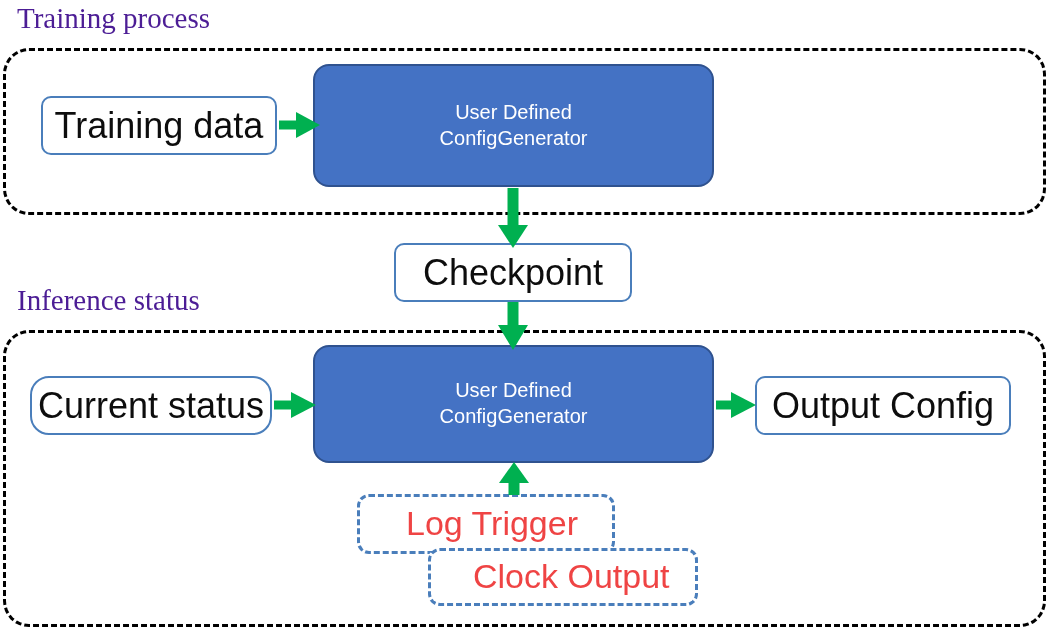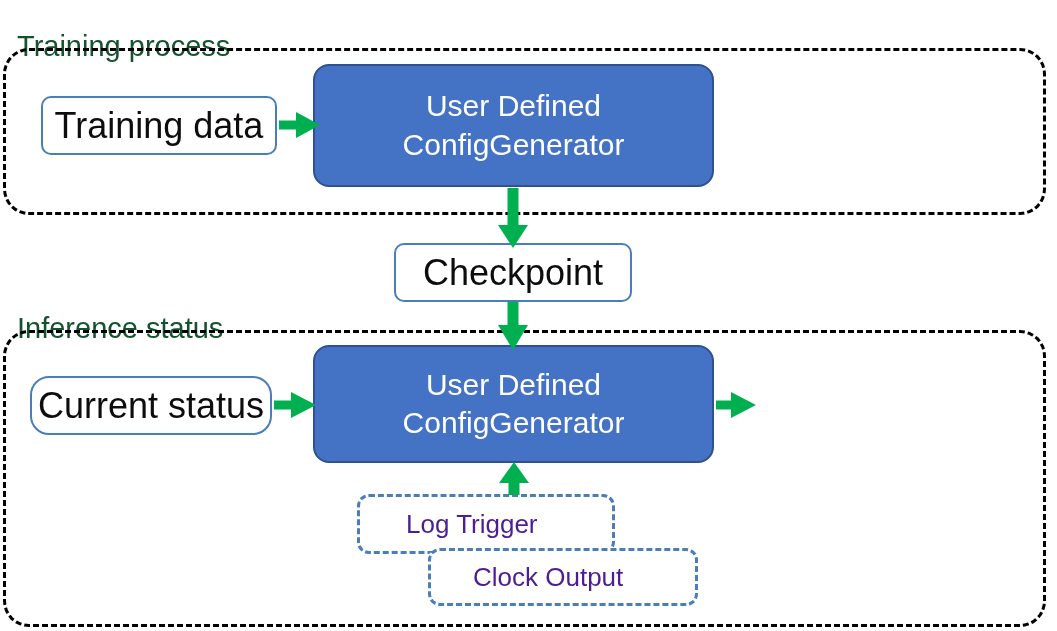--- a/index.html
+++ b/index.html
@@ -17,24 +17,23 @@
     height: 631px;
     background: #ffffff;
     overflow: hidden;
   }
 
   
   .section-caption {
     position: absolute;
     font-size: 29px;
     line-height: 1;
-    color: #14532d;
+    color: #4c1d95;
     white-space: nowrap;
-    font-family: Liberation Sans, sans-serif;
-    margin-top: 28px;
+    font-family: Liberation Serif, serif;
   }
   #caption-training  { left: 17px;  top: 4px; }
   #caption-inference { left: 17px;  top: 286px; }
 
   
   .process-container {
     position: absolute;
     border: 3px dashed #000000;
     border-radius: 26px;
     background: transparent;
@@ -63,32 +62,32 @@
     font-size: 36px;
     line-height: 1.1;
   }
 
   
   .node-blue {
     background: #4472c4;
     border: 2px solid #2f528f;
     border-radius: 16px;
     color: #ffffff;
-    font-size: 30px;
+    font-size: 20px;
     line-height: 1.28;
     flex-direction: column;
   }
 
   
   .node-trigger {
     background: #ffffff;
     border: 3px dashed #4a7ebb;
     border-radius: 12px;
-    color: #4c1d95;
-    font-size: 26px;
+    color: #ef4444;
+    font-size: 34px;
     line-height: 1.1;
   }
 
   
   #node-training-data   { left: 41px;  top: 96px;  width: 236px; height: 59px; }
   #node-train-generator { left: 313px; top: 64px;  width: 401px; height: 123px; }
   #node-checkpoint      { left: 394px; top: 243px; width: 238px; height: 59px; }
   #node-current-status  { left: 30px;  top: 376px; width: 242px; height: 59px; border-radius: 19px; }
   #node-infer-generator { left: 313px; top: 345px; width: 401px; height: 118px; }
   #node-output-config   { left: 755px; top: 376px; width: 256px; height: 59px; }
@@ -136,20 +135,23 @@
 
   <div class="node node-white" id="node-current-status">
     <span>Current status</span>
   </div>
 
   <div class="node node-blue" id="node-infer-generator">
     <span>User Defined</span>
     <span>ConfigGenerator</span>
   </div>
 
+  <div class="node node-white" id="node-output-config">
+    <span>Output Config</span>
+  </div>
 
   <div class="node node-trigger" id="node-log-trigger">
     <span>Log Trigger</span>
   </div>
 
   <div class="node node-trigger" id="node-clock-trigger">
     <span>Clock Output</span>
   </div>
 
   <svg id="arrow-layer" viewBox="0 0 1057 631">

